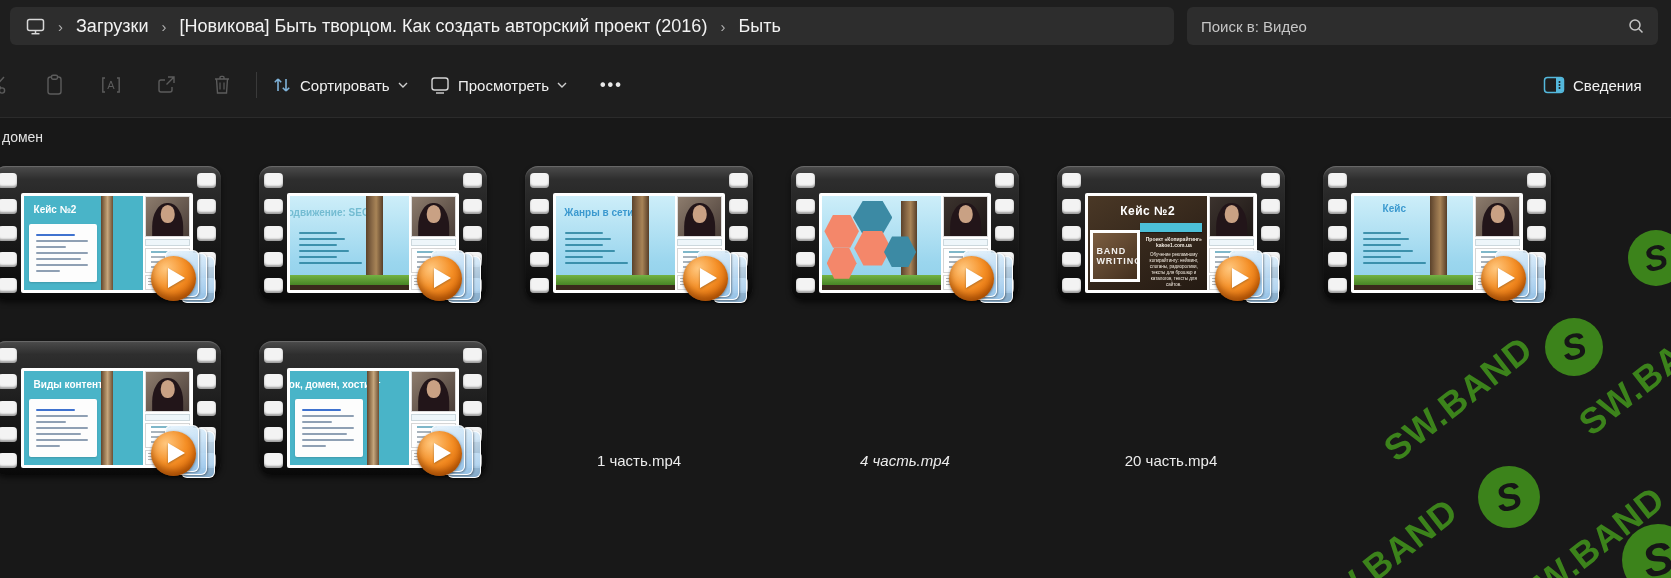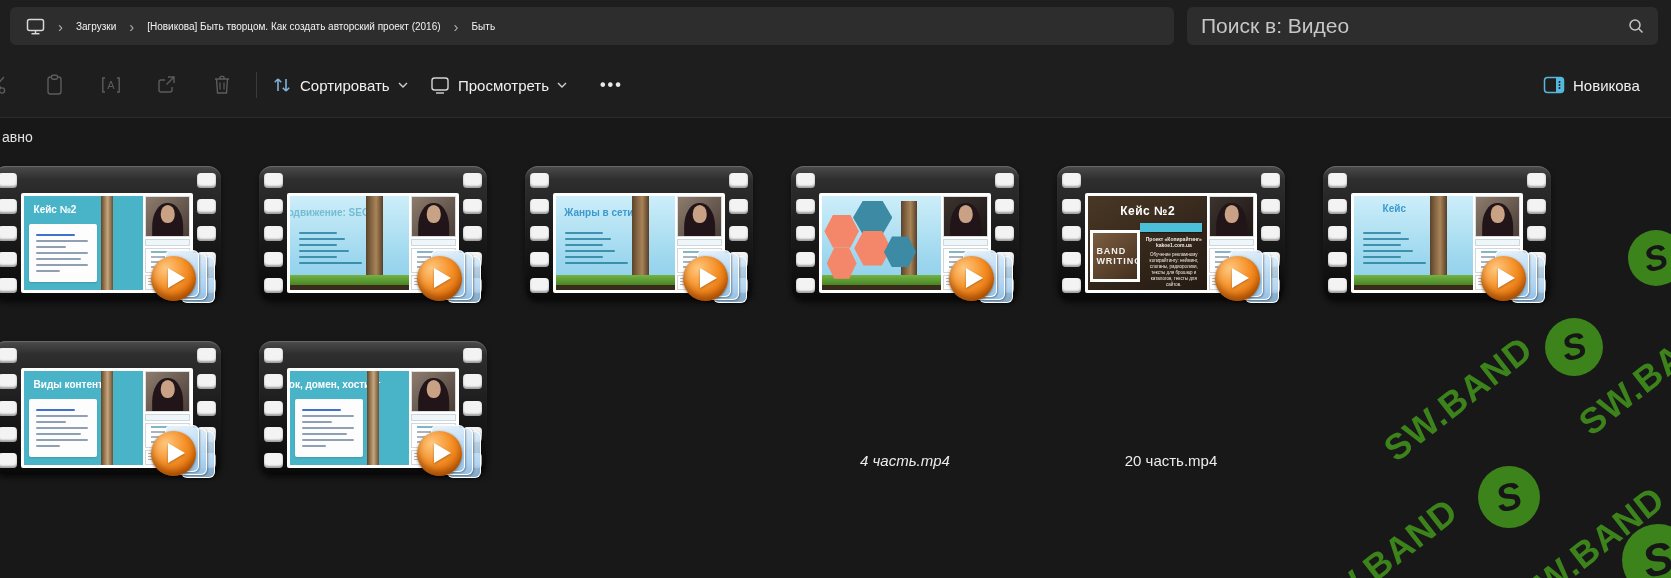--- a/index.html
+++ b/index.html
@@ -4,24 +4,24 @@
 <style>
   * { margin:0; padding:0; box-sizing:border-box; }
   body { background:#000; font-family:"Liberation Sans", sans-serif; }
   .window { position:relative; width:1671px; height:578px; background:#181818; overflow:hidden; }
 
   
   .topbar { position:absolute; left:0; top:0; width:100%; height:52px; background:#1e1e1e; }
   .pill { position:absolute; top:7px; height:38px; background:#2d2d2d; border-radius:6px;
           display:flex; align-items:center; }
   .breadcrumb-pill { left:10px; width:1164px; padding:0 16px; gap:13px; }
-  .breadcrumb-pill .crumb { color:#f2f2f2; font-size:10px; white-space:nowrap; cursor:default; }
+  .breadcrumb-pill .crumb { color:#f2f2f2; font-size:18px; white-space:nowrap; cursor:default; }
   .breadcrumb-pill .sep { color:#b0b0b0; font-size:15px; }
   .search-pill { left:1187px; width:471px; padding:0 14px; justify-content:space-between; }
-  .search-pill .placeholder { color:#c6c6c6; font-size:21px; }
+  .search-pill .placeholder { color:#c6c6c6; font-size:15px; }
 
   .toolbar { position:absolute; left:0; top:52px; width:100%; height:66px; background:#1e1e1e;
              border-bottom:1px solid #2b2b2b; }
   .tbtn { position:absolute; top:0; height:66px; display:flex; align-items:center; gap:8px;
           color:#f0f0f0; font-size:15px; cursor:default; }
   .vdiv { position:absolute; top:20px; width:1px; height:26px; background:#3a3a3a; }
   .dots { font-size:16px; letter-spacing:2px; color:#e8e8e8; font-weight:bold; }
 
   
   .group-header { position:absolute; left:2px; top:129px; color:#e2e2e2; font-size:14px; }
@@ -196,25 +196,25 @@
       <span class="dots">•••</span>
     </div>
     <div class="tbtn" style="left:1543px">
       <svg width="22" height="18" viewBox="0 0 22 18">
         <rect x="1.5" y="1.5" width="19" height="15" rx="3" fill="none" stroke="#54b8dc" stroke-width="1.5"></rect>
         <path d="M13 2 h5 a2.5 2.5 0 0 1 2.5 2.5 v9 a2.5 2.5 0 0 1 -2.5 2.5 h-5 z" fill="#54b8dc"></path>
         <circle cx="16.5" cy="6" r="1" fill="#1e1e1e"></circle>
           <circle cx="16.5" cy="9" r="1" fill="#1e1e1e"></circle>
         <circle cx="16.5" cy="12" r="1" fill="#1e1e1e"></circle>
       </svg>
-      <span>Новикова</span>
+      <span>Сведения</span>
     </div>
   </div>
 
-  <div class="group-header">авно</div>
+  <div class="group-header">домен</div>
   <div id="grid">
       <div class="file-item" style="left: -7px; top: 166px;">
         <div class="filmstrip">
           <div class="holes left">
             <div class="hole"></div>
             <div class="hole"></div>
             <div class="hole"></div>
             <div class="hole"></div>
             <div class="hole"></div>
           </div>
@@ -361,20 +361,21 @@
           </div>
           <div class="wmp">
             <div class="card c1"></div>
             <div class="card c2"></div>
             <div class="card c3"></div>
             <div class="ball">
               <div class="tri"></div>
             </div>
           </div>
         </div>
+        <div class="file-label">1 часть.mp4</div>
       </div>
       <div class="file-item" style="left: 791px; top: 166px; font-style: italic;">
         <div class="filmstrip">
           <div class="holes left">
             <div class="hole"></div>
             <div class="hole"></div>
             <div class="hole"></div>
             <div class="hole"></div>
             <div class="hole"></div>
           </div>

